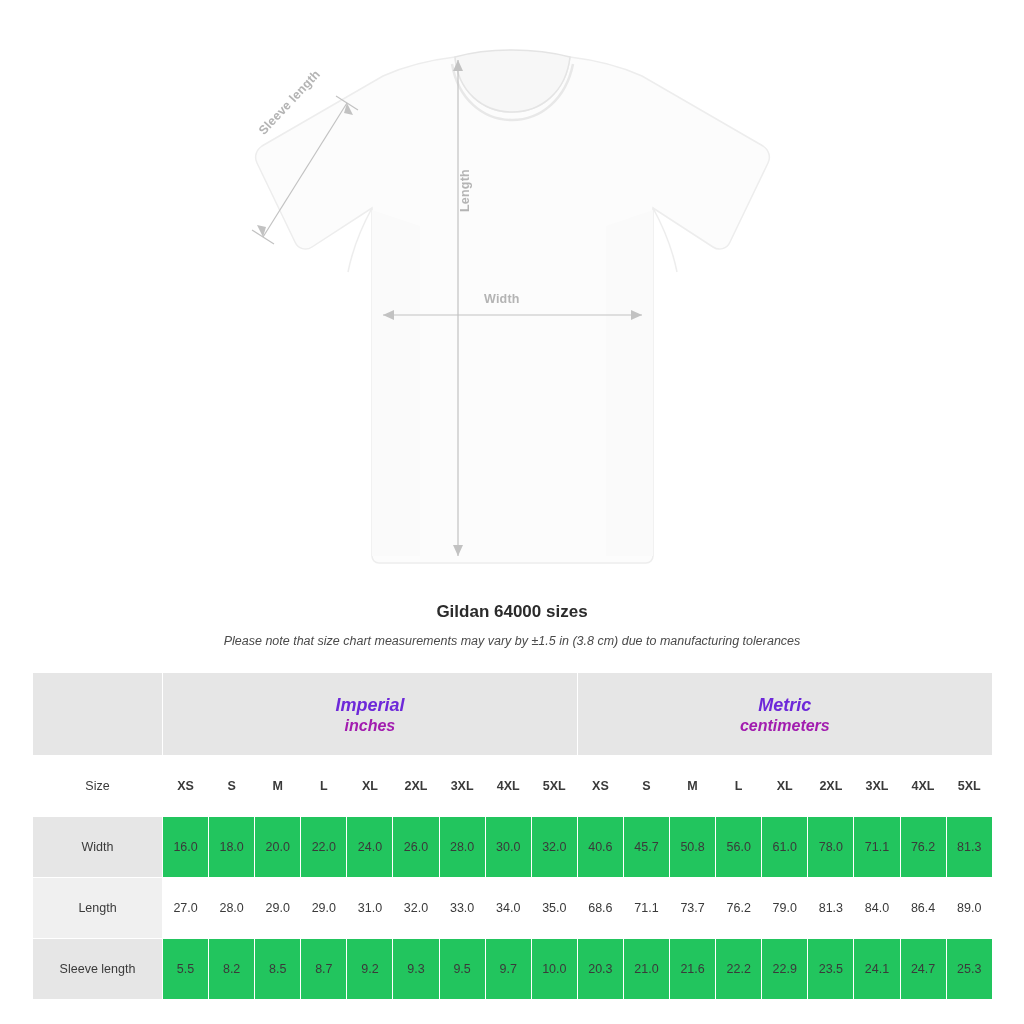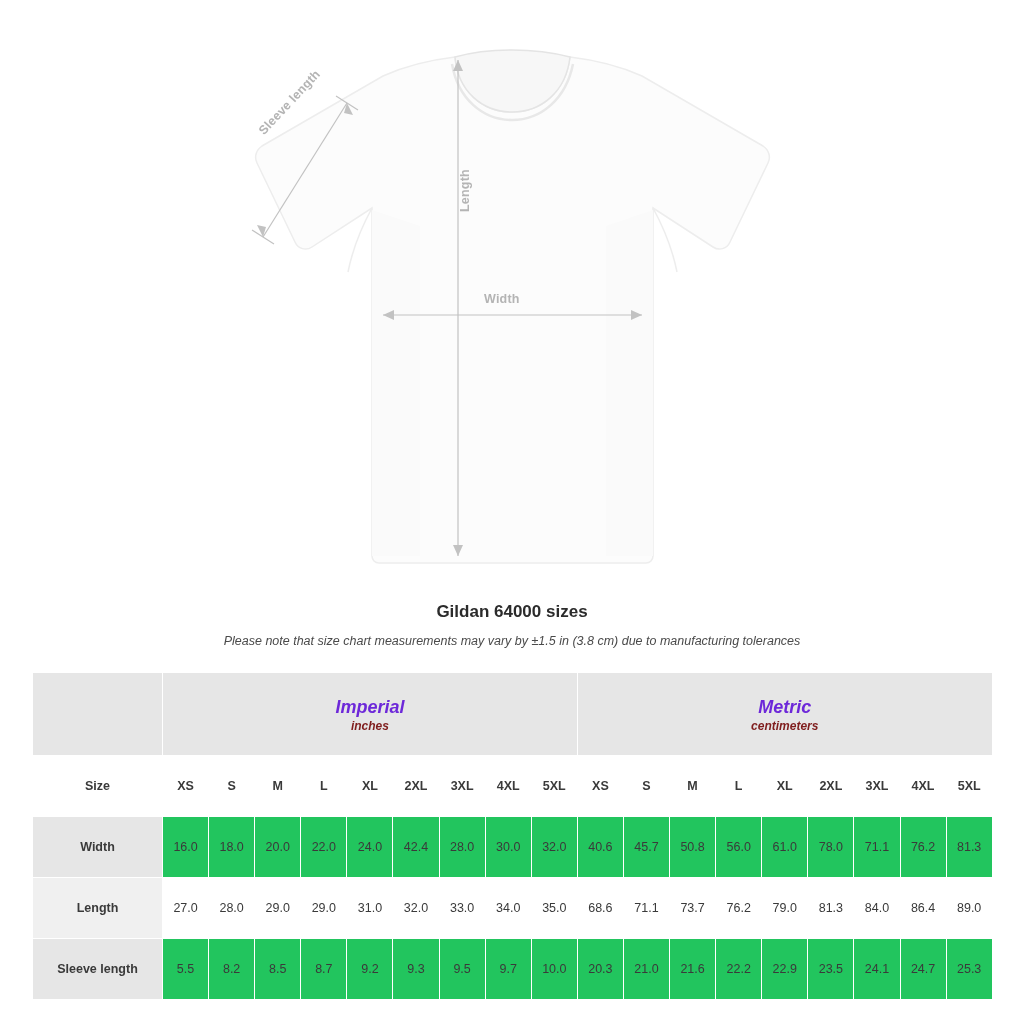--- a/index.html
+++ b/index.html
@@ -104,23 +104,23 @@
   }
   .sys-name {
     font-size: 18px;
     font-style: italic;
     font-weight: bold;
     color: #6d28d9;
     display: block;
     line-height: 1.35;
   }
   .sys-unit {
-    font-size: 12px;
+    font-size: 16px;
     font-style: italic;
-    color: #7f1d1d;
+    color: #a21caf;
     display: block;
   }
   .sys-row th.corner {
     background: #e6e6e6;
   }
 
   
   .size-row th {
     background: #ffffff;
     height: 58px;
@@ -134,21 +134,21 @@
 
   
   tbody tr td {
     height: 58px;
     background: #ffffff;
   }
   tbody tr.alt td {
     background: #22c55e;
   }
   td.rowhead, th.rowhead {
-    font-weight: bold;
+    font-weight: normal;
     font-size: 13px;
     color: #2e2e2e;
   }
   tbody tr td.rowhead {
     background: #f0f0f0;
   }
   tbody tr.alt td.rowhead {
     background: #e6e6e6;
   }
 
@@ -268,21 +268,21 @@
         </tr>
       </thead>
       <tbody>
         <tr class="alt">
           <td class="rowhead">Width</td>
           <td>16.0</td>
           <td>18.0</td>
           <td>20.0</td>
           <td>22.0</td>
           <td>24.0</td>
-          <td>42.4</td>
+          <td>26.0</td>
           <td>28.0</td>
           <td>30.0</td>
           <td>32.0</td>
           <td>40.6</td>
           <td>45.7</td>
           <td>50.8</td>
           <td>56.0</td>
           <td>61.0</td>
           <td>78.0</td>
           <td>71.1</td>

